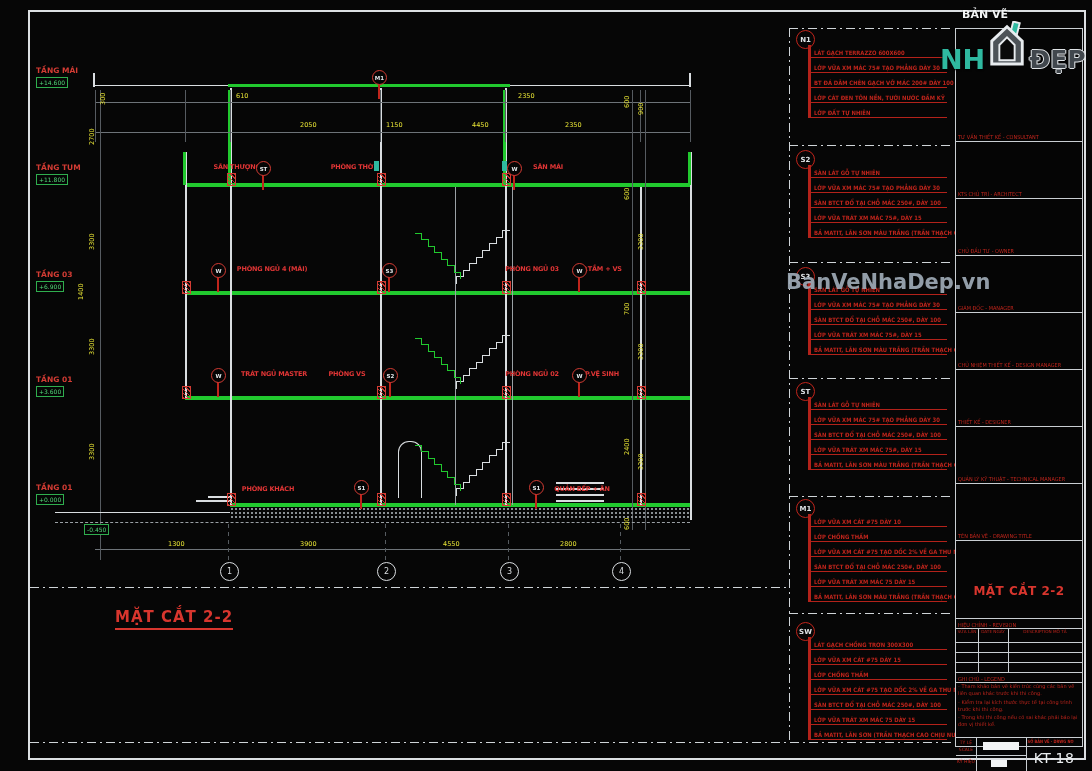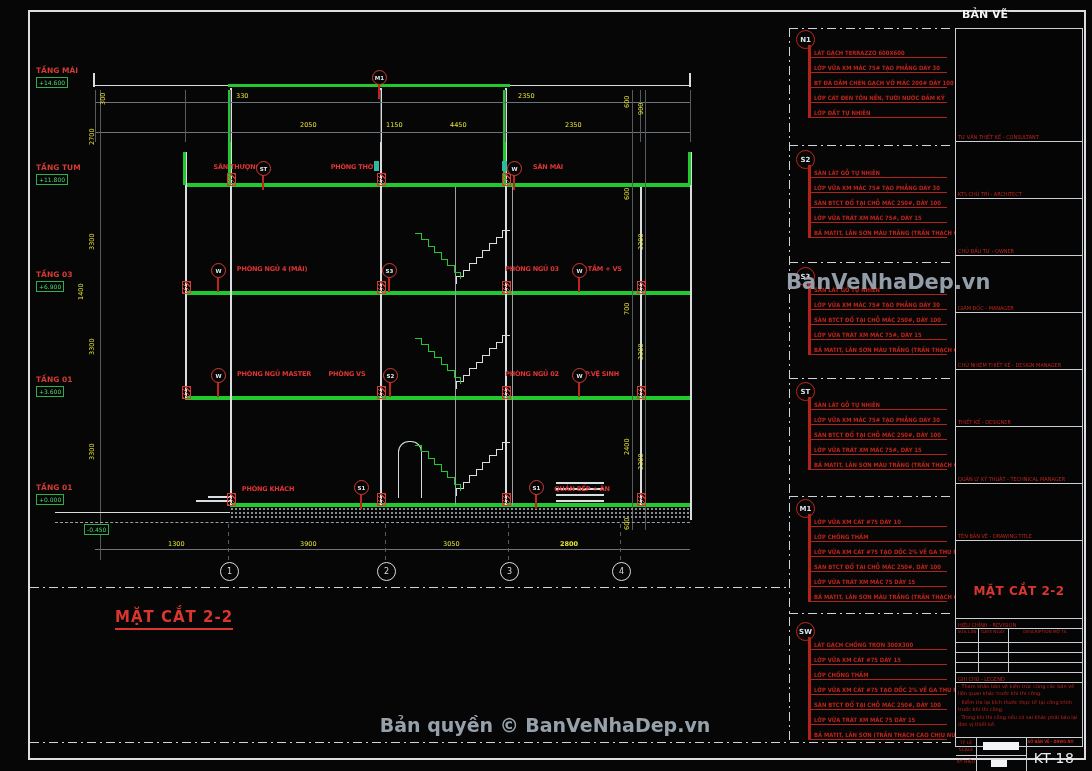--- a/index.html
+++ b/index.html
@@ -142,45 +142,45 @@
       <div style="position: absolute; left: 182px; top: 386px; width: 7px; height: 11px; border: 1px solid rgb(212, 60, 52); background-image: repeating-linear-gradient(45deg, rgba(212, 60, 52, 0.9) 0px, rgba(212, 60, 52, 0.9) 1px, transparent 1px, transparent 3px);"></div>
       <div style="position: absolute; left: 377px; top: 386px; width: 7px; height: 11px; border: 1px solid rgb(212, 60, 52); background-image: repeating-linear-gradient(45deg, rgba(212, 60, 52, 0.9) 0px, rgba(212, 60, 52, 0.9) 1px, transparent 1px, transparent 3px);"></div>
       <div style="position: absolute; left: 502px; top: 386px; width: 7px; height: 11px; border: 1px solid rgb(212, 60, 52); background-image: repeating-linear-gradient(45deg, rgba(212, 60, 52, 0.9) 0px, rgba(212, 60, 52, 0.9) 1px, transparent 1px, transparent 3px);"></div>
       <div style="position: absolute; left: 637px; top: 386px; width: 7px; height: 11px; border: 1px solid rgb(212, 60, 52); background-image: repeating-linear-gradient(45deg, rgba(212, 60, 52, 0.9) 0px, rgba(212, 60, 52, 0.9) 1px, transparent 1px, transparent 3px);"></div>
       <div style="position: absolute; left: 227px; top: 493px; width: 7px; height: 11px; border: 1px solid rgb(212, 60, 52); background-image: repeating-linear-gradient(45deg, rgba(212, 60, 52, 0.9) 0px, rgba(212, 60, 52, 0.9) 1px, transparent 1px, transparent 3px);"></div>
       <div style="position: absolute; left: 377px; top: 493px; width: 7px; height: 11px; border: 1px solid rgb(212, 60, 52); background-image: repeating-linear-gradient(45deg, rgba(212, 60, 52, 0.9) 0px, rgba(212, 60, 52, 0.9) 1px, transparent 1px, transparent 3px);"></div>
       <div style="position: absolute; left: 502px; top: 493px; width: 7px; height: 11px; border: 1px solid rgb(212, 60, 52); background-image: repeating-linear-gradient(45deg, rgba(212, 60, 52, 0.9) 0px, rgba(212, 60, 52, 0.9) 1px, transparent 1px, transparent 3px);"></div>
       <div style="position: absolute; left: 637px; top: 493px; width: 7px; height: 11px; border: 1px solid rgb(212, 60, 52); background-image: repeating-linear-gradient(45deg, rgba(212, 60, 52, 0.9) 0px, rgba(212, 60, 52, 0.9) 1px, transparent 1px, transparent 3px);"></div>
     </div>
   <div class="abs" id="dims-layer" style="left:0;top:0;">
-      <div class="dim" style="left: 236px; top: 92px;">330</div>
+      <div class="dim" style="left: 236px; top: 92px;">610</div>
       <div class="dim" style="left: 518px; top: 92px;">2350</div>
       <div class="dim" style="left: 300px; top: 121px;">2050</div>
       <div class="dim" style="left: 386px; top: 121px;">1150</div>
-      <div class="dim" style="left: 450px; top: 121px;">4450</div>
+      <div class="dim" style="left: 472px; top: 121px;">4450</div>
       <div class="dim" style="left: 565px; top: 121px;">2350</div>
       <div class="dim" style="left: 623px; top: 108px; transform: rotate(-90deg); transform-origin: left top;">600</div>
       <div class="dim" style="left: 637px; top: 115px; transform: rotate(-90deg); transform-origin: left top;">900</div>
       <div class="dim" style="left: 623px; top: 200px; transform: rotate(-90deg); transform-origin: left top;">600</div>
       <div class="dim" style="left: 637px; top: 250px; transform: rotate(-90deg); transform-origin: left top;">3300</div>
       <div class="dim" style="left: 623px; top: 315px; transform: rotate(-90deg); transform-origin: left top;">700</div>
       <div class="dim" style="left: 637px; top: 360px; transform: rotate(-90deg); transform-origin: left top;">3300</div>
       <div class="dim" style="left: 623px; top: 455px; transform: rotate(-90deg); transform-origin: left top;">2400</div>
       <div class="dim" style="left: 637px; top: 470px; transform: rotate(-90deg); transform-origin: left top;">3300</div>
       <div class="dim" style="left: 623px; top: 530px; transform: rotate(-90deg); transform-origin: left top;">600</div>
       <div class="dim" style="left: 99px; top: 105px; transform: rotate(-90deg); transform-origin: left top;">300</div>
       <div class="dim" style="left: 88px; top: 145px; transform: rotate(-90deg); transform-origin: left top;">2700</div>
       <div class="dim" style="left: 88px; top: 250px; transform: rotate(-90deg); transform-origin: left top;">3300</div>
       <div class="dim" style="left: 77px; top: 300px; transform: rotate(-90deg); transform-origin: left top;">1400</div>
       <div class="dim" style="left: 88px; top: 355px; transform: rotate(-90deg); transform-origin: left top;">3300</div>
       <div class="dim" style="left: 88px; top: 460px; transform: rotate(-90deg); transform-origin: left top;">3300</div>
       <div class="dim" style="left: 168px; top: 540px;">1300</div>
       <div class="dim" style="left: 300px; top: 540px;">3900</div>
-      <div class="dim" style="left: 443px; top: 540px;">3050</div>
-      <div class="dim" style="left: 560px; top: 540px; font-weight: bold;">2800</div>
+      <div class="dim" style="left: 443px; top: 540px;">4550</div>
+      <div class="dim" style="left: 560px; top: 540px;">2800</div>
     </div>
   <div class="abs" id="floors-layer" style="left:0;top:0;">
       <div style="position: absolute; left: 36px; top: 66px; color: rgb(212, 60, 52); font-size: 7.5px; font-weight: bold; white-space: nowrap;">TẦNG MÁI</div>
       <div class="lvlbox" style="position: absolute; left: 36px; top: 77px;">+14.600</div>
       <div style="position: absolute; left: 36px; top: 163px; color: rgb(212, 60, 52); font-size: 7.5px; font-weight: bold; white-space: nowrap;">TẦNG TUM</div>
       <div class="lvlbox" style="position: absolute; left: 36px; top: 174px;">+11.800</div>
       <div style="position: absolute; left: 36px; top: 270px; color: rgb(212, 60, 52); font-size: 7.5px; font-weight: bold; white-space: nowrap;">TẦNG 03</div>
       <div class="lvlbox" style="position: absolute; left: 36px; top: 281px;">+6.900</div>
       <div style="position: absolute; left: 36px; top: 375px; color: rgb(212, 60, 52); font-size: 7.5px; font-weight: bold; white-space: nowrap;">TẦNG 01</div>
       <div class="lvlbox" style="position: absolute; left: 36px; top: 386px;">+3.600</div>
@@ -188,21 +188,21 @@
       <div class="lvlbox" style="position: absolute; left: 36px; top: 494px;">+0.000</div>
       <div class="lvlbox" style="position: absolute; left: 84px; top: 524px;">-0.450</div>
     </div>
   <div class="abs" id="rooms-layer" style="left:0;top:0;">
       <div class="room" style="left: 237px; top: 163px;">SÂN THƯỢNG</div>
       <div class="room" style="left: 352px; top: 163px;">PHÒNG THỜ</div>
       <div class="room" style="left: 548px; top: 163px;">SÂN MÁI</div>
       <div class="room" style="left: 272px; top: 265px;">PHÒNG NGỦ 4 (MÁI)</div>
       <div class="room" style="left: 532px; top: 265px;">PHÒNG NGỦ 03</div>
       <div class="room" style="left: 602px; top: 265px;">P.TẮM + VS</div>
-      <div class="room" style="left: 274px; top: 370px;">PHÒNG NGỦ MASTER</div>
+      <div class="room" style="left: 274px; top: 370px;">TRÁT NGỦ MASTER</div>
       <div class="room" style="left: 347px; top: 370px;">PHÒNG VS</div>
       <div class="room" style="left: 532px; top: 370px;">PHÒNG NGỦ 02</div>
       <div class="room" style="left: 602px; top: 370px;">P.VỆ SINH</div>
       <div class="room" style="left: 268px; top: 485px;">PHÒNG KHÁCH</div>
       <div class="room" style="left: 582px; top: 485px;">QUẢN BẾP + ĂN</div>
       <div style="position: absolute; left: 374px; top: 161px; width: 5px; height: 10px; background: rgb(47, 185, 160);"></div>
       <div style="position: absolute; left: 502px; top: 161px; width: 5px; height: 10px; background: rgb(47, 185, 160);"></div>
     </div>
   <div class="abs" id="tags-layer" style="left:0;top:0;">
       <div class="tagc" style="left: 372px; top: 70px;">M1</div>
@@ -397,18 +397,28 @@
       </div>
       <div class="abs" style="left:70px;top:0;width:56px;height:36px;">
         <div style="color:#c0251c;font-size:4.5px;font-weight:bold;white-space:nowrap;transform:scaleX(.8);transform-origin:left top;padding:2px 0 0 2px;">SỐ BẢN VẼ - DRWG NO</div>
         <div style="color:#eceff1;font-size:14px;text-align:center;margin-top:6px;letter-spacing:.5px;">KT-18</div>
       </div>
     </div>
   </div>
 
   <div id="logo">
     <div id="logo-part1">BẢN VẼ</div>
+    <div class="logo-row">
+      <span id="logo-part2">NH</span>
+      <span style="display:inline-block;margin:0 1px;">
+        <svg width="42" height="46" viewBox="0 0 44 48">
+          <rect x="27" y="1" width="7" height="13" fill="#2fb9a0" stroke="#e8ecef" stroke-width="2" transform="rotate(14 30 7)"></rect>
+          <path d="M6 21 L22 6 L38 21 L38 45 L6 45 Z" fill="#4d5358" stroke="#e8ecef" stroke-width="3"></path>
+          <path d="M14 25 L22 17 L30 25 L30 41 L14 41 Z" fill="#0a0a0a" stroke="#e8ecef" stroke-width="2"></path>
+        </svg>
+      </span>
+      <span id="logo-part3">ĐẸP</span>
+    </div>
   </div>
 
   <div id="watermark-mid">BanVeNhaDep.vn</div>
-  <div id="copyright">Bản quyền © BanVeNhaDep.vn</div>
 
 </div>
 
 </body></html>

